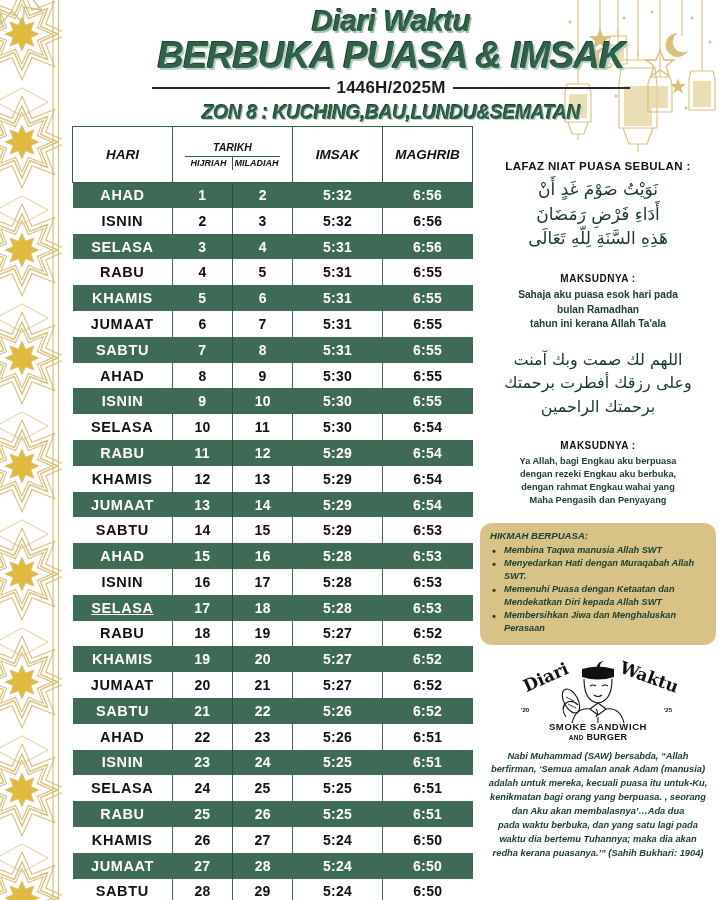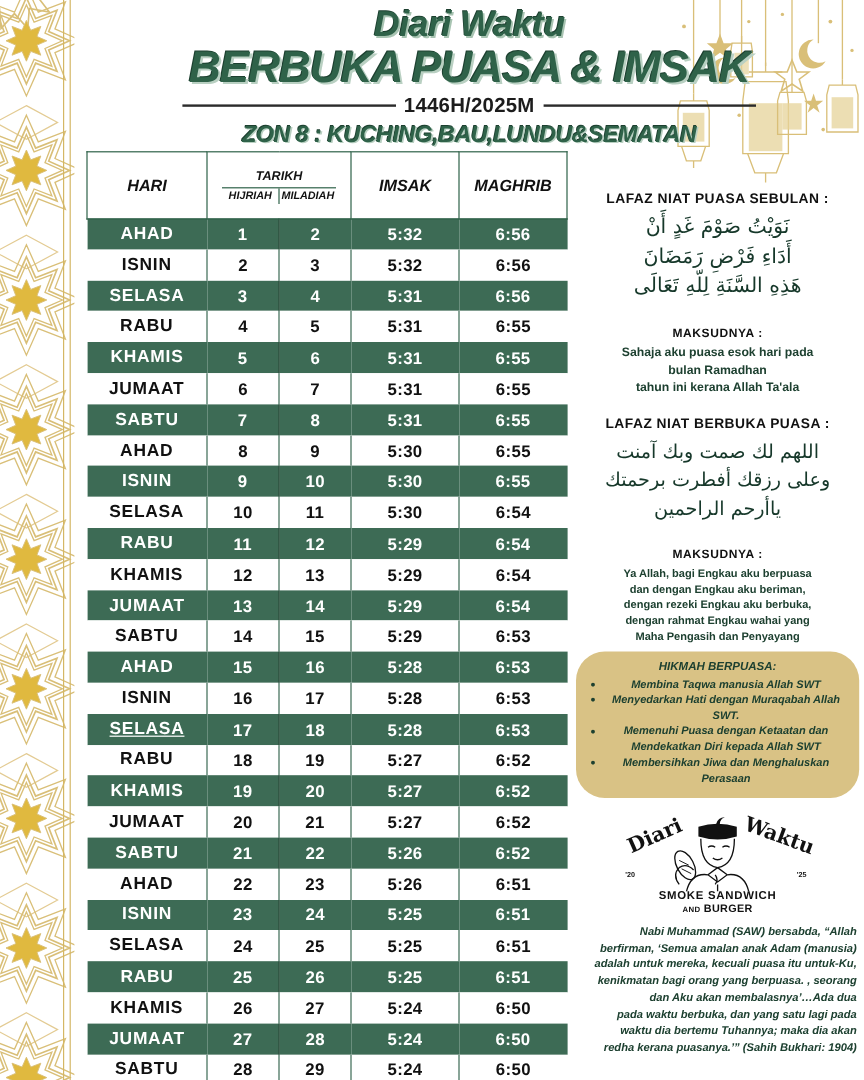--- a/index.html
+++ b/index.html
@@ -192,25 +192,25 @@
     font-size: 10.2px;
     font-weight: bold;
     color: #1d4030;
     line-height: 1.45;
   }
   .meaning.small { font-size: 9.2px; line-height: 1.42; }
 
   .divider-gap { height: 16px; }
 
   .hikmah {
-    margin-top: 6px;
+    margin-top: 16px;
     background: #d9c285;
-    border-radius: 24px;
+    border-radius: 12px;
     padding: 7px 10px 9px;
-    text-align: center;
+    text-align: left;
   }
   .hikmah-title {
     font-size: 9.6px;
     font-weight: bold;
     font-style: italic;
     color: #1d4030;
     margin-bottom: 3px;
   }
   .hikmah ul { list-style: none; }
   .hikmah li {
@@ -276,21 +276,21 @@
   }
   .logo-sub2 .small { font-size: 6.5px; }
 
   .hadith {
     margin-top: 8px;
     font-size: 9.3px;
     font-weight: bold;
     font-style: italic;
     color: #1d4030;
     line-height: 1.5;
-    text-align: right;
+    text-align: center;
     padding: 0 2px;
   }
 </style>
 </head>
 <body>
 
 <div class="left-border">
   <svg width="62" height="900" viewBox="0 0 62 900">
     <defs>
       <g id="star8">
@@ -682,27 +682,25 @@
     <div class="arabic a1">هَذِهِ السَّنَةِ لِلّهِ تَعَالَى</div>
     <div class="maksud">MAKSUDNYA :</div>
     <div class="meaning">Sahaja aku puasa esok hari pada</div>
     <div class="meaning">bulan Ramadhan</div>
     <div class="meaning">tahun ini kerana Allah Ta'ala</div>
   </div>
 
   <div class="divider-gap"></div>
 
   <div>
-    <div class="side-heading">LAFAZ NIAT BERBUKA PUASA :</div>
     <div class="arabic a2">اللهم لك صمت وبك آمنت</div>
     <div class="arabic a2">وعلى رزقك أفطرت برحمتك</div>
-    <div class="arabic a2">ياأرحم الراحمين</div>
+    <div class="arabic a2">برحمتك الراحمين</div>
     <div class="maksud">MAKSUDNYA :</div>
     <div class="meaning small">Ya Allah, bagi Engkau aku berpuasa</div>
-    <div class="meaning small">dan dengan Engkau aku beriman,</div>
     <div class="meaning small">dengan rezeki Engkau aku berbuka,</div>
     <div class="meaning small">dengan rahmat Engkau wahai yang</div>
     <div class="meaning small">Maha Pengasih dan Penyayang</div>
   </div>
 
   <div class="hikmah">
     <div class="hikmah-title">HIKMAH BERPUASA:</div>
     <ul id="hikmah-list">
         <li>Membina Taqwa manusia Allah SWT</li>
         <li>Menyedarkan Hati dengan Muraqabah Allah SWT.</li>

